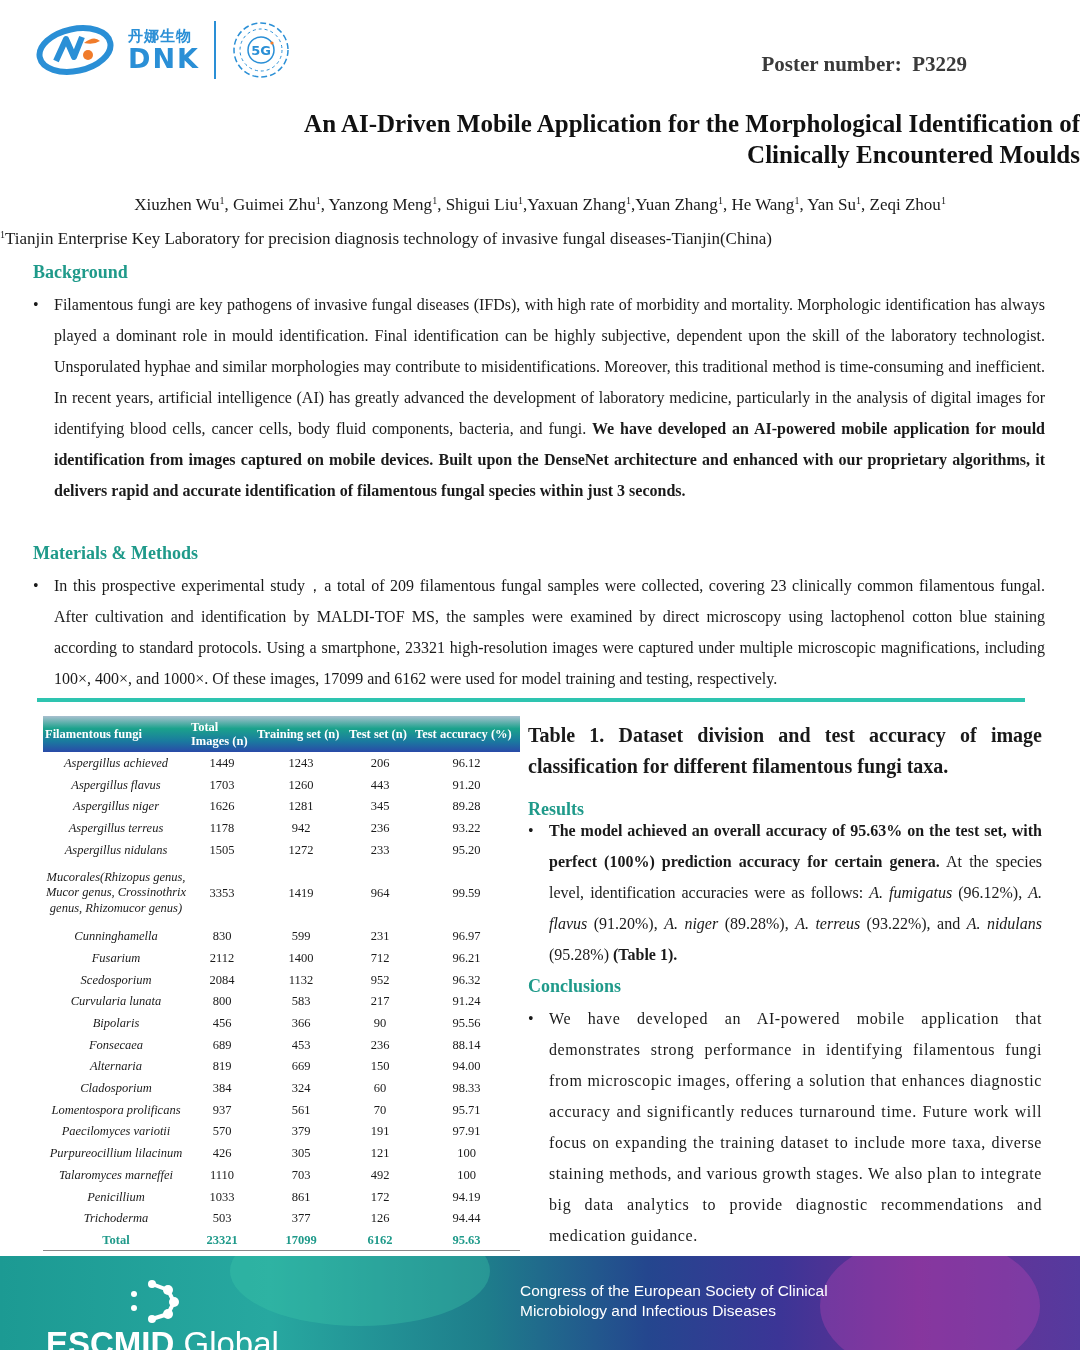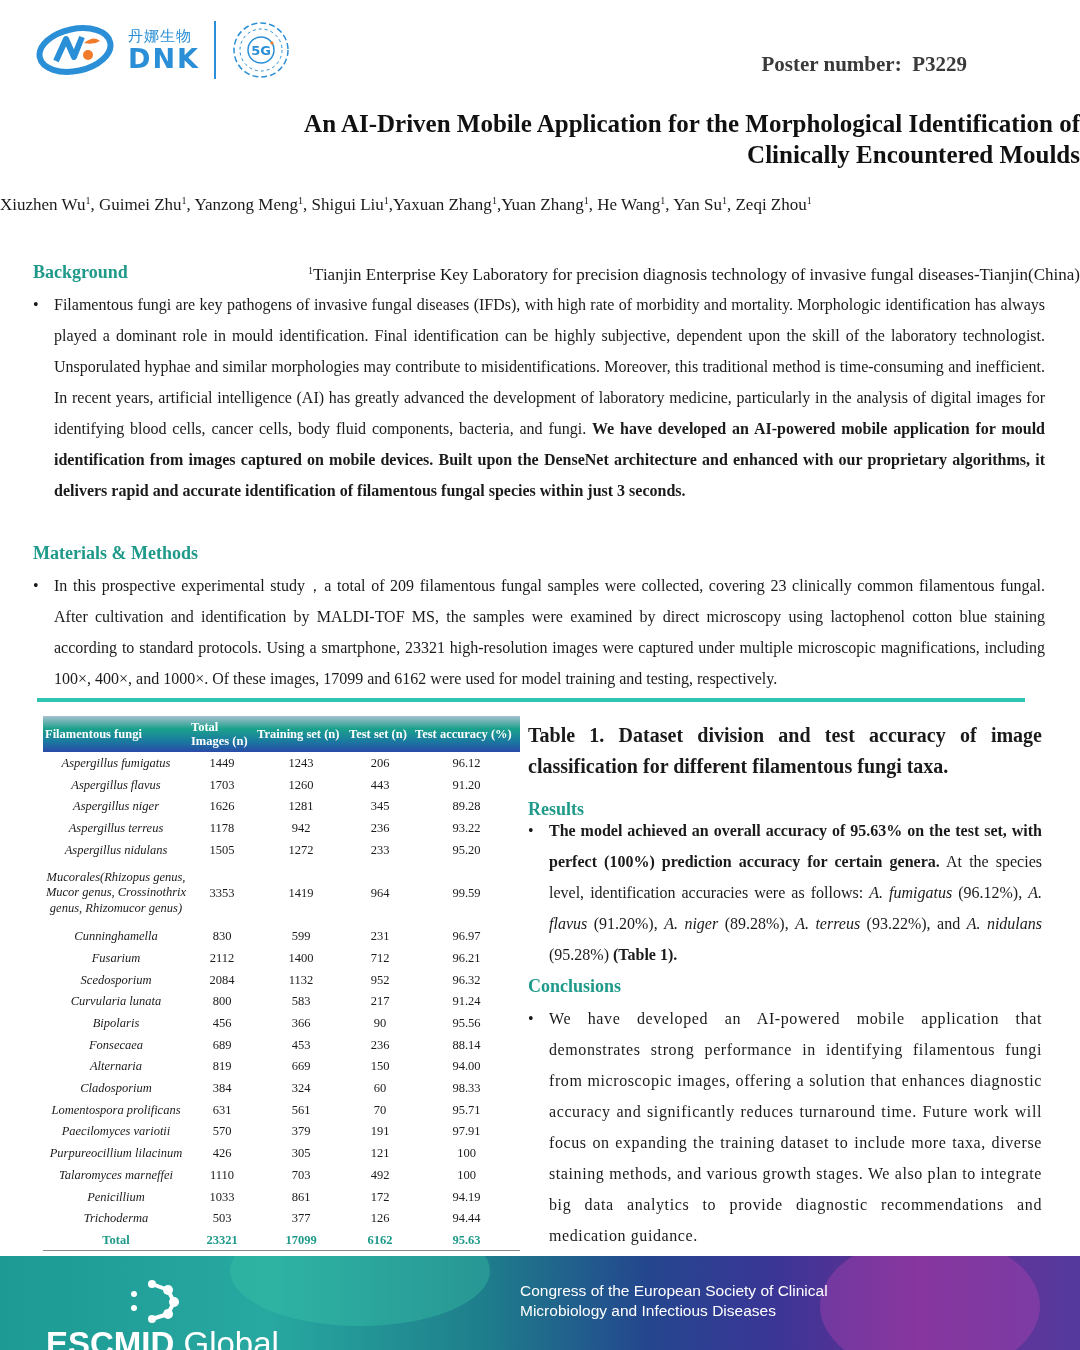--- a/index.html
+++ b/index.html
@@ -2,31 +2,31 @@
 <html><head>
 <meta charset="utf-8">
 <style>
   * { box-sizing: border-box; margin: 0; padding: 0; }
   html, body { width: 1080px; height: 1350px; background: #ffffff; overflow: hidden; }
   body { position: relative; font-family: "Liberation Serif", "DejaVu Serif", serif; color: #1a1a1a; }
 
   .logo-area { position: absolute; left: 36px; top: 18px; height: 64px; display: flex; align-items: center; }
   .logo-mark { width: 78px; height: 50px; position: relative; }
   .logo-text { margin-left: 14px; display: flex; flex-direction: column; color: #2a8fd6; }
-  .logo-cn { font-family: "DejaVu Sans", sans-serif; font-size: 15px; font-weight: normal; letter-spacing: 1px; line-height: 18px; }
+  .logo-cn { font-family: "DejaVu Sans", sans-serif; font-size: 15px; font-weight: bold; letter-spacing: 1px; line-height: 18px; }
   .logo-en { font-family: "DejaVu Sans", sans-serif; font-size: 27px; font-weight: bold; letter-spacing: 2px; line-height: 28px; }
   .logo-divider { width: 2px; height: 58px; background: #2a8fd6; margin: 0 16px 0 14px; }
   .logo-5g { width: 58px; height: 58px; position: relative; }
 
   .poster-number { position: absolute; right: 113px; top: 52px; font-size: 21px; font-weight: bold; color: #3a3a3a; }
 
   .title { position: absolute; left: 0; right: 0; top: 108px; text-align: right; font-size: 25px; font-weight: bold; line-height: 31px; color: #111; }
-  .authors { position: absolute; left: 0; right: 0; top: 195px; font-size: 17px; }
+  .authors { position: absolute; left: 0; right: 0; top: 195px; text-align: center; font-size: 17px; }
   .authors sup, .affil sup { font-size: 10px; vertical-align: 6px; }
-  .affil { position: absolute; left: 0; right: 0; top: 229px; text-align: right; font-size: 17px; margin-top: 36px; }
+  .affil { position: absolute; left: 0; right: 0; top: 229px; text-align: left; font-size: 17px; }
 
   .section-h { position: absolute; left: 33px; font-size: 18px; font-weight: bold; color: #1f9a8a; }
   .para { position: absolute; left: 33px; width: 1012px; font-size: 16px; line-height: 31px; text-align: justify; }
   .para .bullet { position: absolute; left: 0; top: 0; }
   .para .ptext { display: block; padding-left: 21px; }
   .para b { font-weight: bold; }
 
   .rule { position: absolute; left: 37px; top: 698px; width: 988px; height: 4px; background: #2ec4b0; }
 
   table.data { position: absolute; left: 43px; top: 716px; width: 477px; border-collapse: collapse; font-size: 12.5px; }
@@ -123,21 +123,21 @@
     <tr>
       <th style="width:146px;">Filamentous fungi</th>
       <th style="width:66px;">Total Images (n)</th>
       <th style="width:92px;">Training set (n)</th>
       <th style="width:66px;">Test set (n)</th>
       <th style="width:107px;">Test accuracy (%)</th>
     </tr>
   </thead>
   <tbody>
     <tr>
-        <td class="name">Aspergillus fumigatus</td>
+        <td class="name">Aspergillus achieved</td>
         <td>1449</td>
         <td>1243</td>
         <td>206</td>
         <td>96.12</td>
       </tr>
     <tr>
         <td class="name">Aspergillus flavus</td>
         <td>1703</td>
         <td>1260</td>
         <td>443</td>
@@ -222,21 +222,21 @@
       </tr>
     <tr>
         <td class="name">Cladosporium</td>
         <td>384</td>
         <td>324</td>
         <td>60</td>
         <td>98.33</td>
       </tr>
     <tr>
         <td class="name">Lomentospora prolificans</td>
-        <td>631</td>
+        <td>937</td>
         <td>561</td>
         <td>70</td>
         <td>95.71</td>
       </tr>
     <tr>
         <td class="name">Paecilomyces variotii</td>
         <td>570</td>
         <td>379</td>
         <td>191</td>
         <td>97.91</td>

